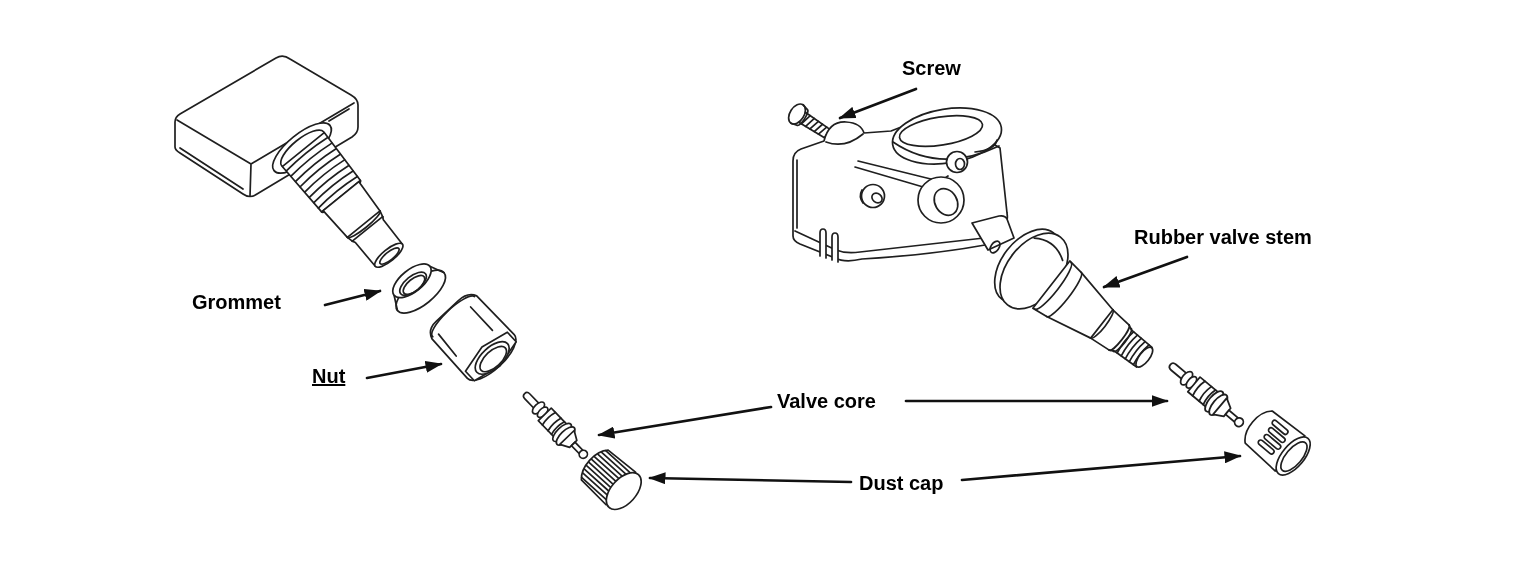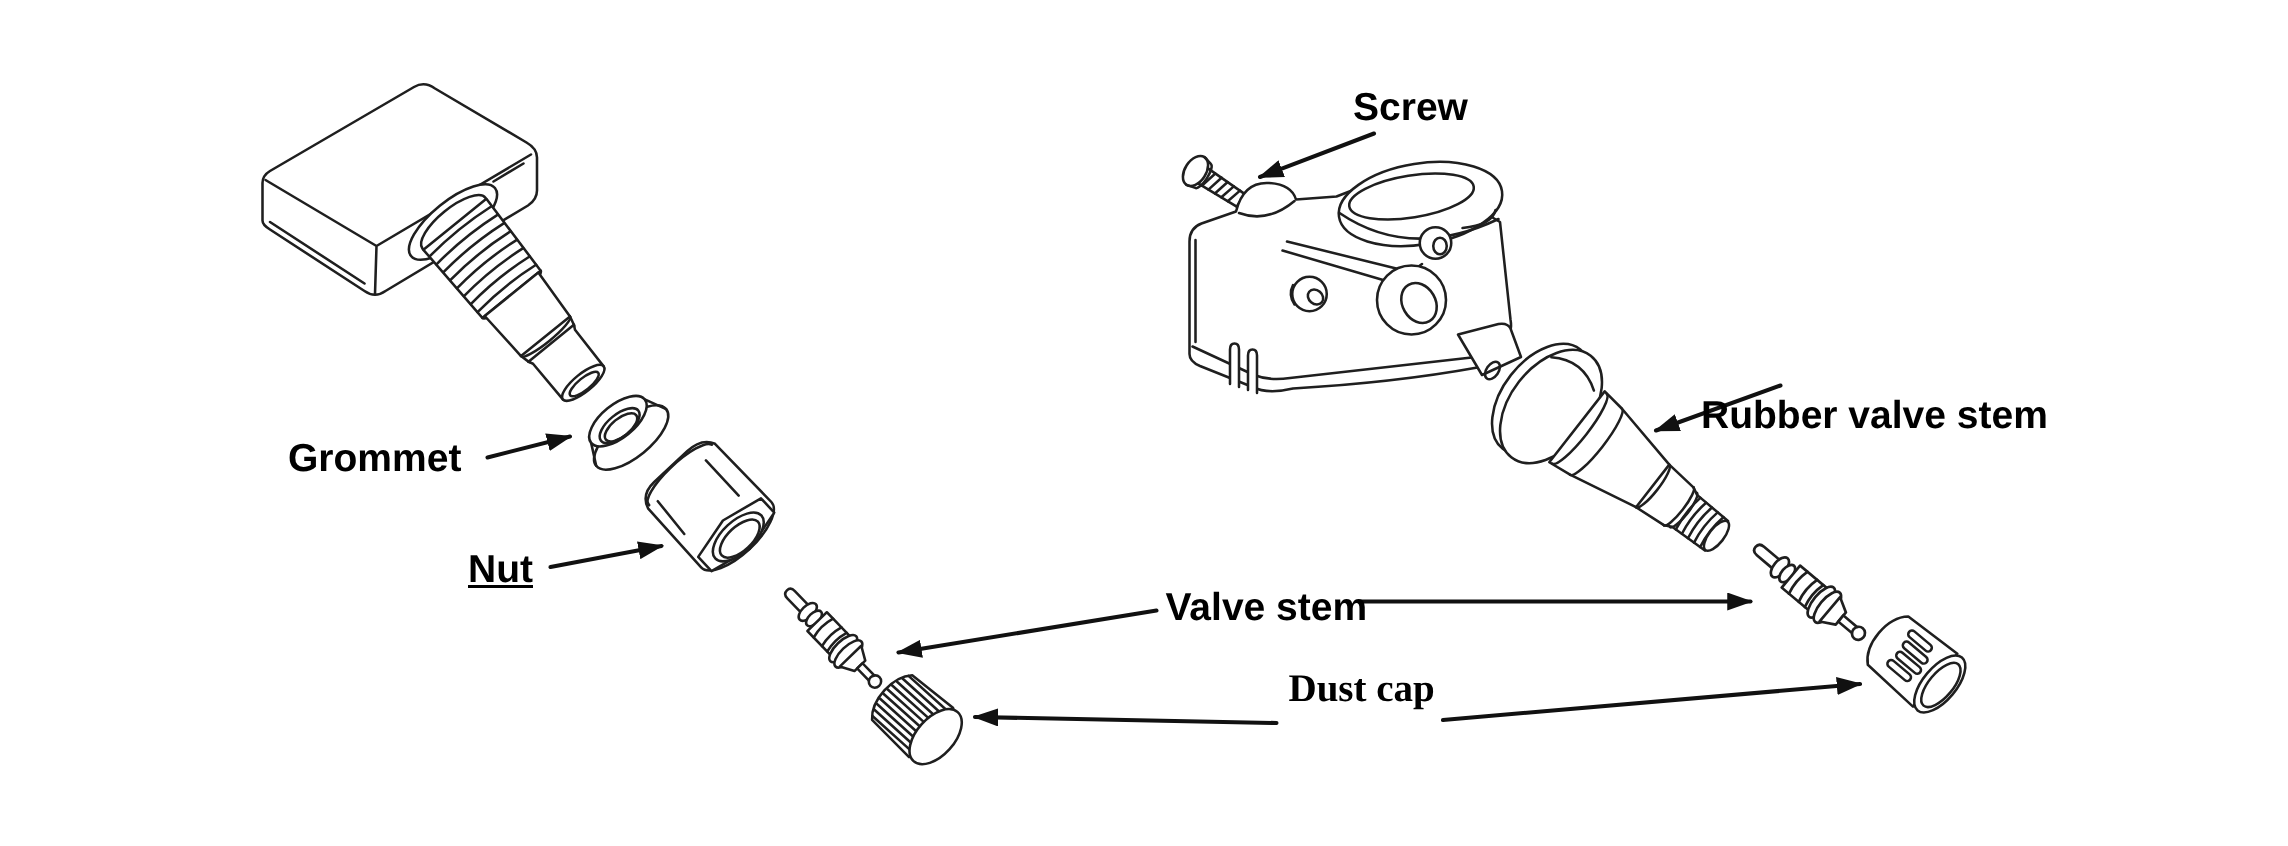--- a/index.html
+++ b/index.html
@@ -7,32 +7,32 @@
     position:relative;
     width:1525px;height:564px;
     background:#ffffff;
     overflow:hidden;
     font-family:"Liberation Sans", sans-serif;
   }
   .stage svg{position:absolute;left:0;top:0;}
   .part-label{
     position:absolute;
     font-weight:700;
-    font-size:26px;
+    font-size:20px;
     line-height:1.05;
     color:#000;
     white-space:nowrap;
     letter-spacing:0px;
   }
   .lbl-grommet{left:192px;top:292px;}
   .lbl-nut{left:312px;top:366px;text-decoration:underline;}
   .lbl-screw{left:902px;top:58px;}
-  .lbl-rubber{left:1134px;top:227px;margin-top:36px;}
+  .lbl-rubber{left:1134px;top:227px;}
   .lbl-valvecore{left:777px;top:391px;}
-  .lbl-dustcap{left:859px;top:445px;font-family:Liberation Serif, serif;}
+  .lbl-dustcap{left:859px;top:473px;}
 </style>
 </head>
 <body>
 
 <div class="stage">
 
   <svg width="1525" height="564" viewBox="0 0 1525 564" xmlns="http://www.w3.org/2000/svg">
     <defs>
       <marker id="ah" viewBox="0 0 17 12" refX="15.5" refY="6" markerWidth="17" markerHeight="12" orient="auto" markerUnits="userSpaceOnUse">
         <path d="M0,0 L17,6 L0,12 Z" fill="#111111" stroke="none"></path>
@@ -178,15 +178,15 @@
         <line x1="851" y1="482" x2="650" y2="478" marker-end="url(#ah)"></line>
         <line x1="962" y1="480" x2="1240" y2="456" marker-end="url(#ah)"></line>
       </g>
     </g>
   </svg>
 
   <div class="part-label lbl-screw">Screw</div>
   <div class="part-label lbl-grommet">Grommet</div>
   <div class="part-label lbl-nut">Nut</div>
   <div class="part-label lbl-rubber">Rubber valve stem</div>
-  <div class="part-label lbl-valvecore">Valve stem</div>
+  <div class="part-label lbl-valvecore">Valve core</div>
   <div class="part-label lbl-dustcap">Dust cap</div>
 </div>
 
 </body></html>

